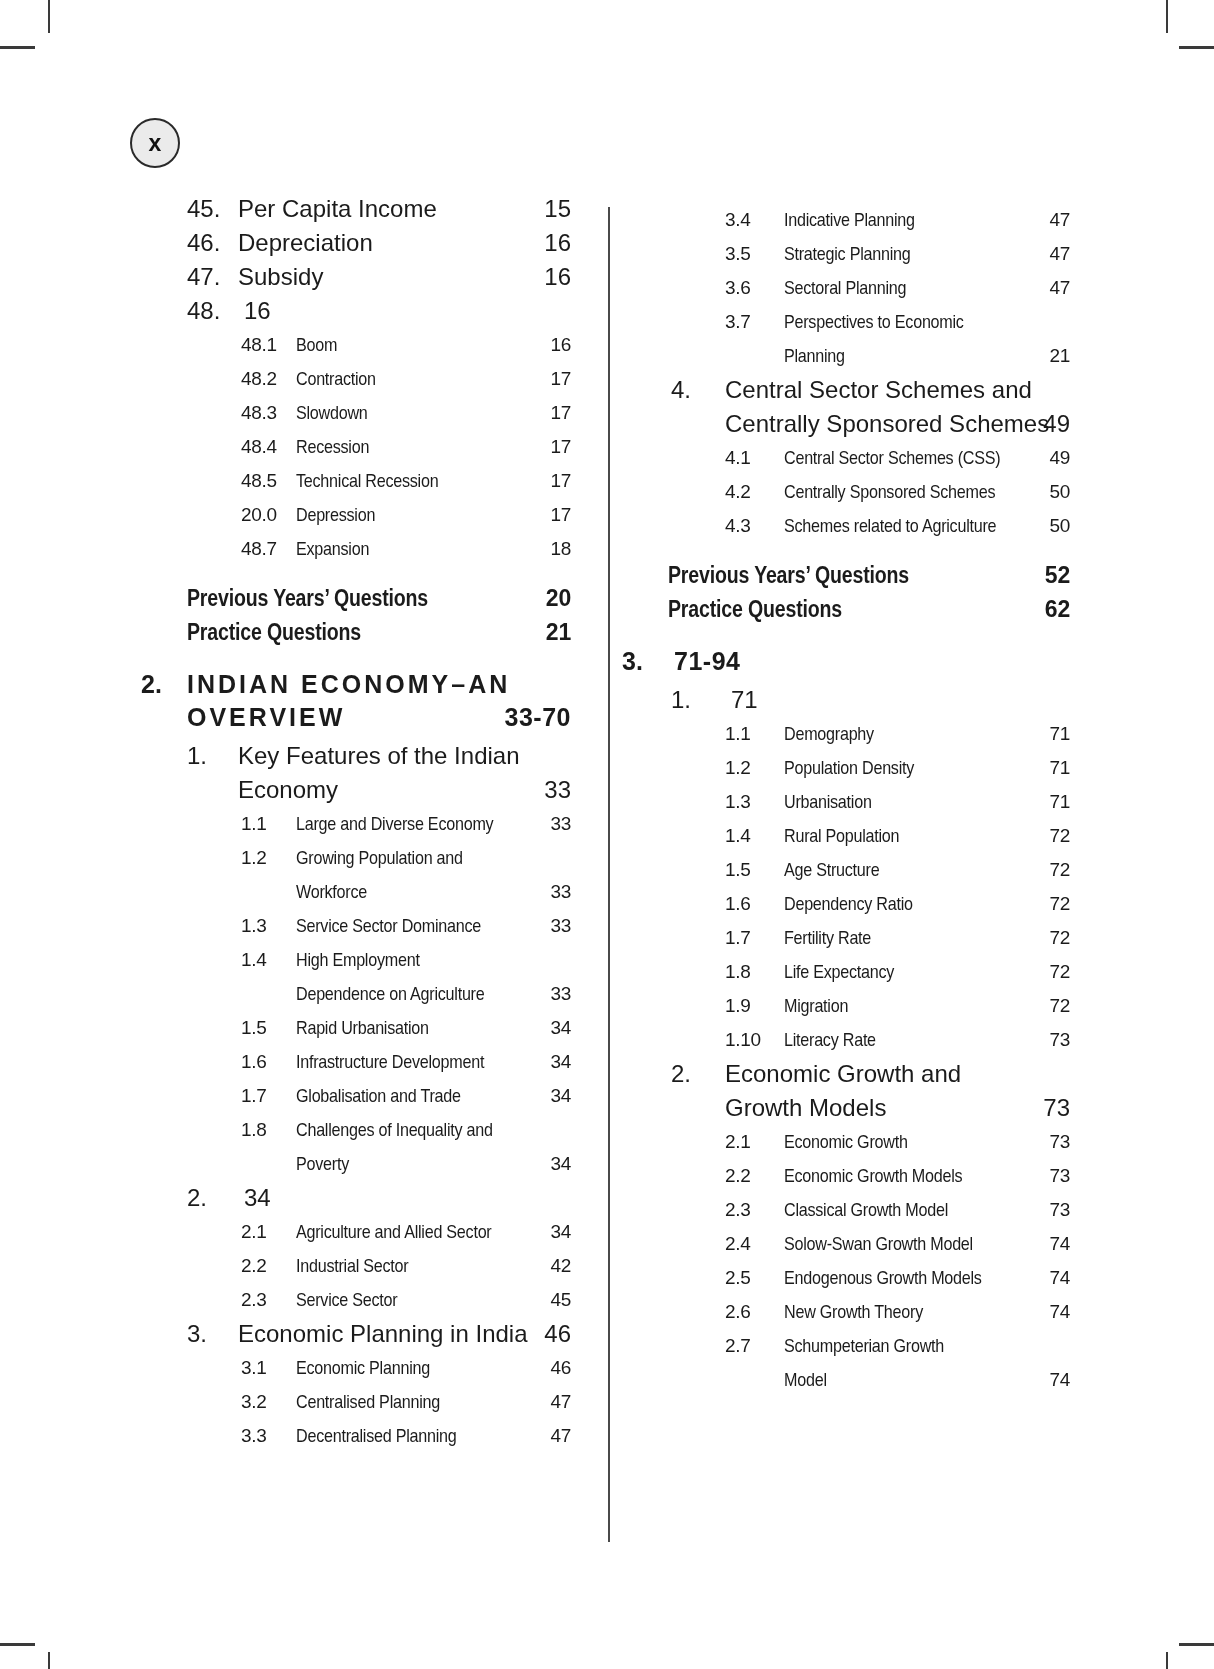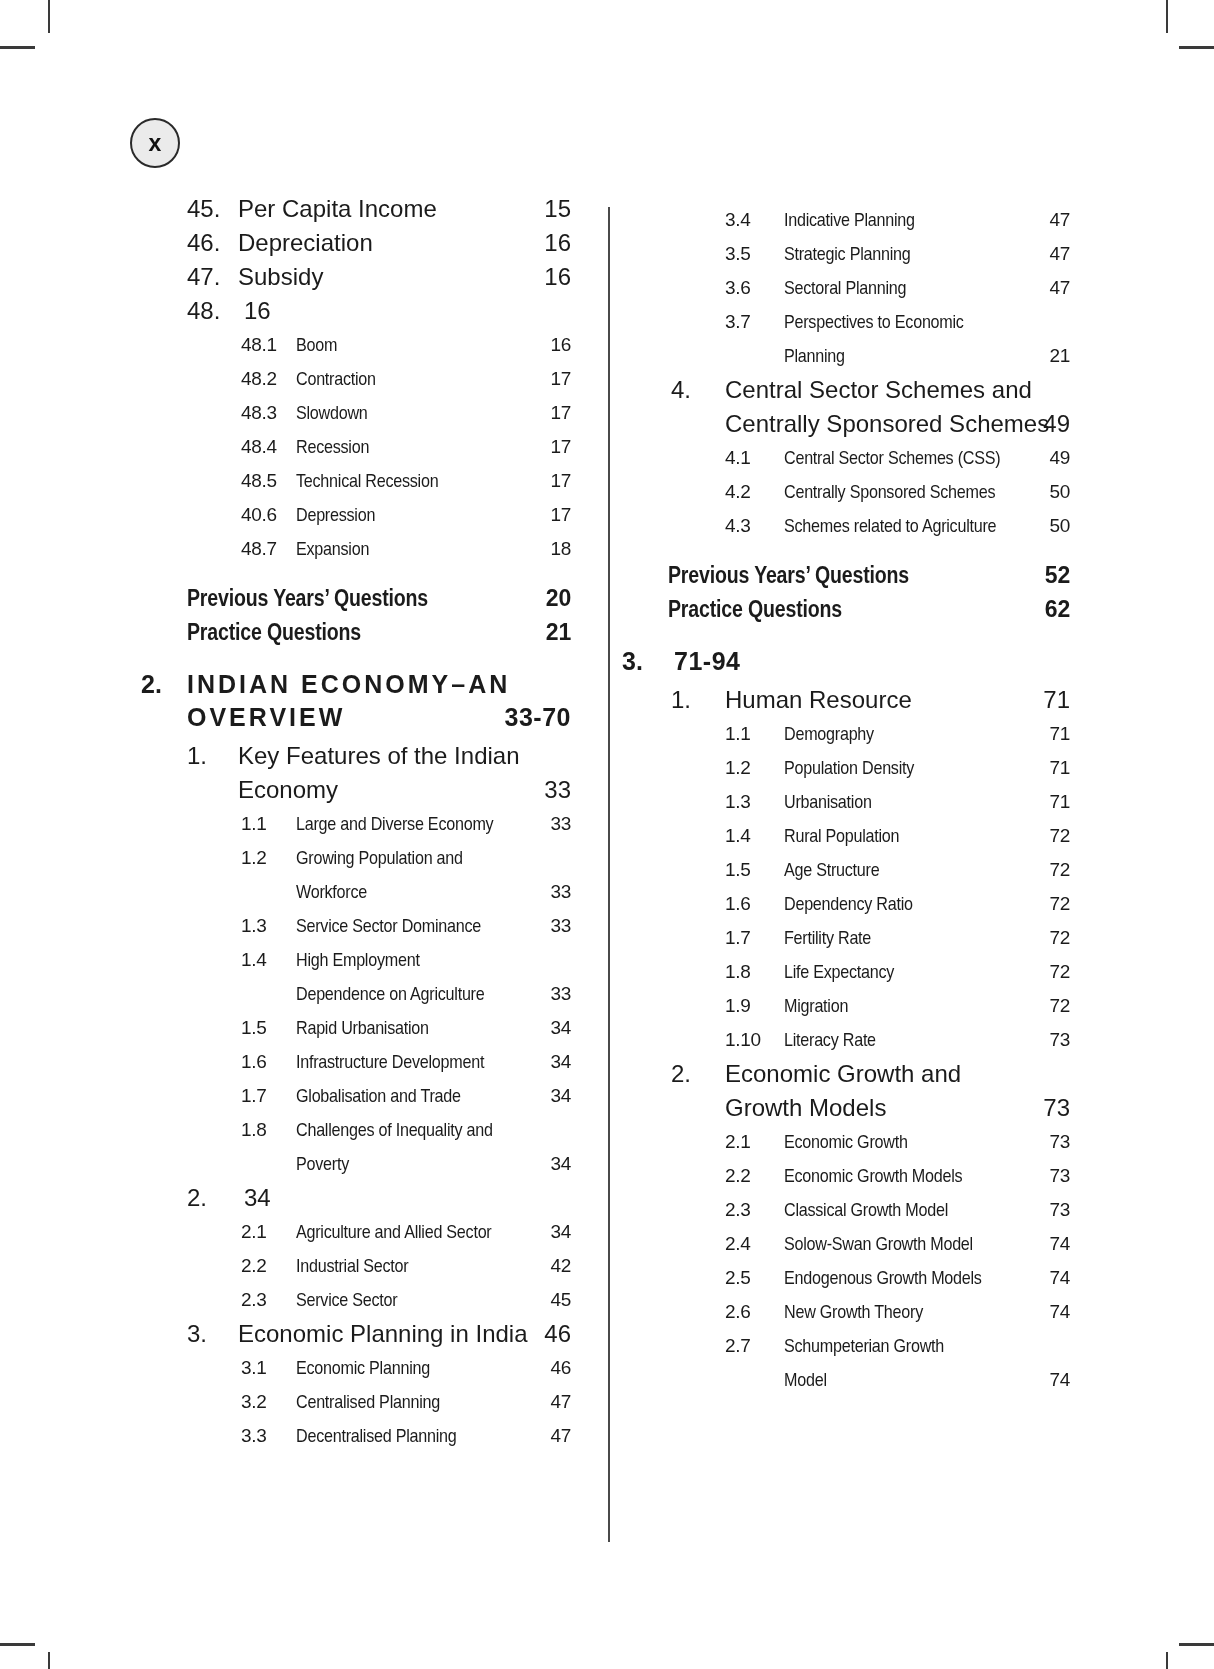--- a/index.html
+++ b/index.html
@@ -133,21 +133,21 @@
         <span class="num">48.4</span>
         <span class="label">Recession</span>
         <span class="page">17</span>
       </div>
       <div class="row sub">
         <span class="num">48.5</span>
         <span class="label">Technical Recession</span>
         <span class="page">17</span>
       </div>
       <div class="row sub">
-        <span class="num">40.6</span>
+        <span class="num">20.0</span>
         <span class="label">Depression</span>
         <span class="page">17</span>
       </div>
       <div class="row sub">
         <span class="num">48.7</span>
         <span class="label">Expansion</span>
         <span class="page">18</span>
       </div>
       <div class="row special">
         <span class="label">Previous Years’ Questions</span>
@@ -302,21 +302,20 @@
       <div class="row special">
         <span class="label">Practice Questions</span>
         <span class="page">62</span>
       </div>
       <div class="row chapter">
         <span class="num">3.</span>
         <span class="page">71-94</span>
       </div>
       <div class="row item">
         <span class="num">1.</span>
-        <span class="label">Human Resource</span>
         <span class="page">71</span>
       </div>
       <div class="row sub">
         <span class="num">1.1</span>
         <span class="label">Demography</span>
         <span class="page">71</span>
       </div>
       <div class="row sub">
         <span class="num">1.2</span>
         <span class="label">Population Density</span>

